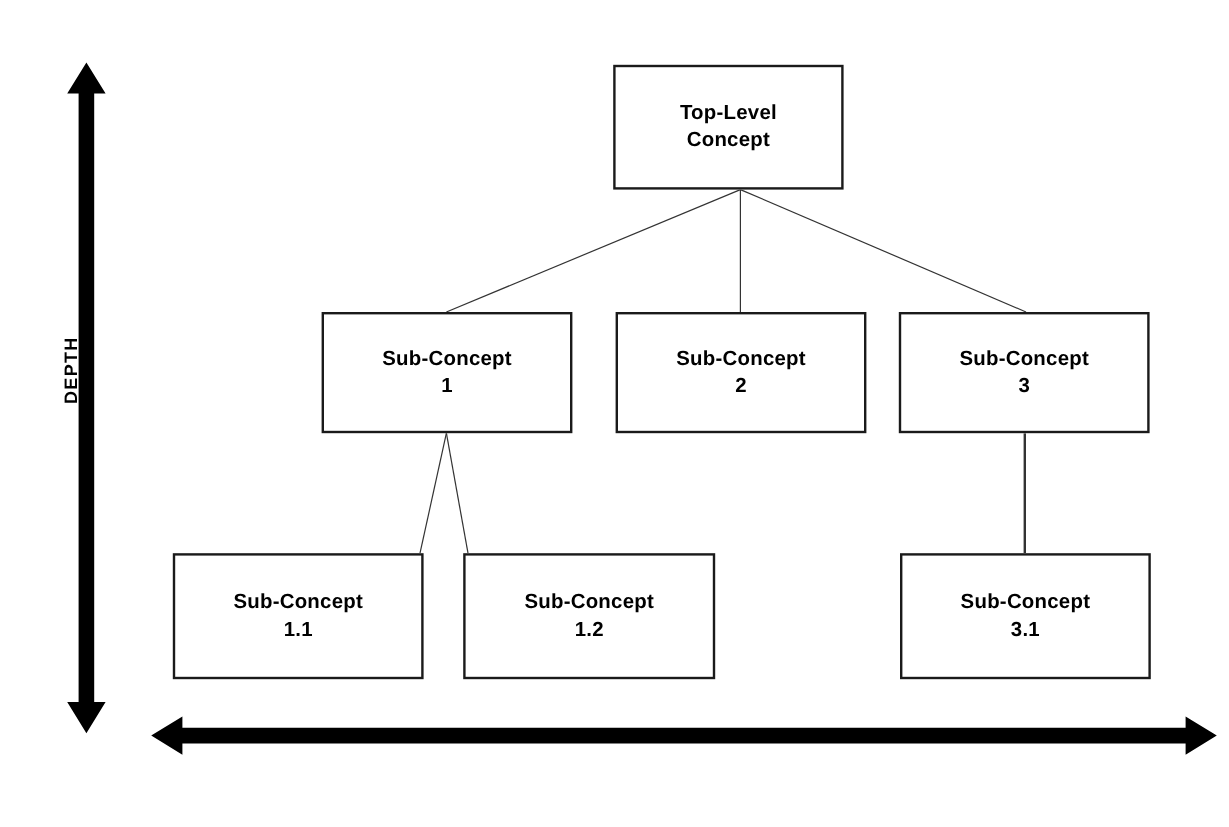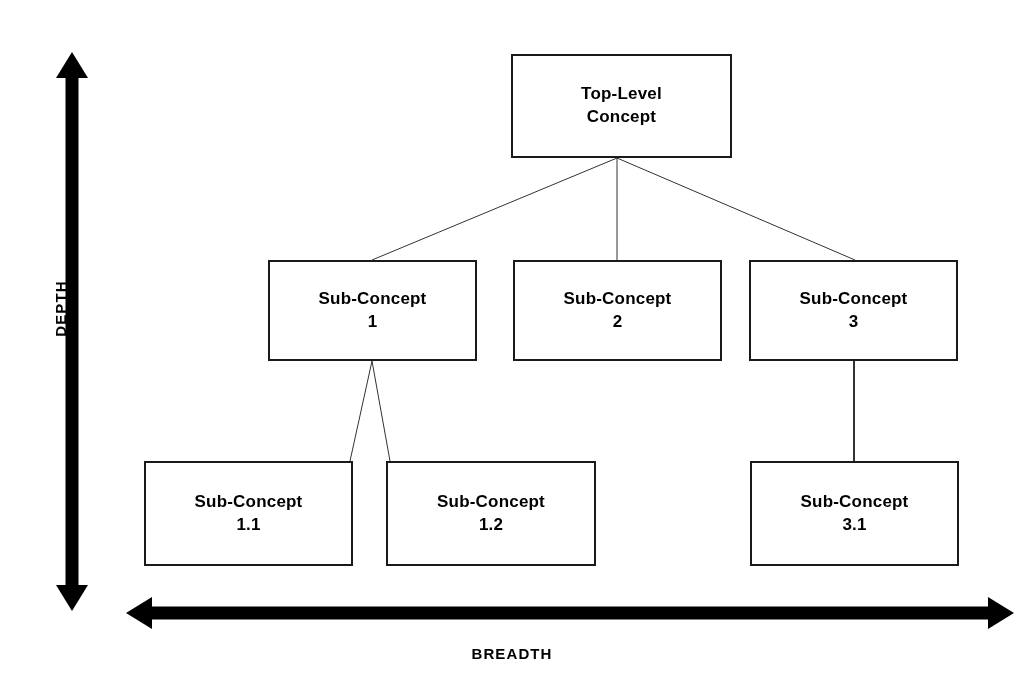--- a/index.html
+++ b/index.html
@@ -89,21 +89,21 @@
       <line x1="372" y1="361" x2="390" y2="461" stroke="#333333" stroke-width="1"></line>
       <line x1="854" y1="361" x2="854" y2="461" stroke="#333333" stroke-width="2"></line>
     </svg>
 
   <svg id="axis-layer" viewBox="0 0 1024 689" xmlns="http://www.w3.org/2000/svg">
       <polygon points="72,52 88,78 78.5,78 78.5,585 88,585 72,611 56,585 65.5,585 65.5,78 56,78" fill="#000000"></polygon>
       <polygon points="126,613 152,597 152,606.5 988,606.5 988,597 1014,613 988,629 988,619.5 152,619.5 152,629" fill="#000000"></polygon>
     </svg>
 
   <div id="node-layer">
-      <div class="node" style="left: 511px; top: 54px; width: 221px; height: 104px; border-color: rgb(26, 26, 26);">
+      <div class="node" style="left: 511px; top: 54px; width: 192px; height: 104px; border-color: rgb(26, 26, 26);">
         <div class="node-label">Top-Level
 Concept</div>
       </div>
       <div class="node" style="left: 268px; top: 260px; width: 209px; height: 101px; border-color: rgb(26, 26, 26);">
         <div class="node-label">Sub-Concept
 1</div>
       </div>
       <div class="node" style="left: 513px; top: 260px; width: 209px; height: 101px; border-color: rgb(26, 26, 26);">
         <div class="node-label">Sub-Concept
 2</div>
@@ -121,14 +121,13 @@
 1.2</div>
       </div>
       <div class="node" style="left: 750px; top: 461px; width: 209px; height: 105px; border-color: rgb(26, 26, 26);">
         <div class="node-label">Sub-Concept
 3.1</div>
       </div>
     </div>
 
   <div class="axis-caption" id="depth-caption">DEPTH</div>
 
-  <div class="axis-caption" id="breadth-caption">BREADTH</div>
 </div>
 
 </body></html>

